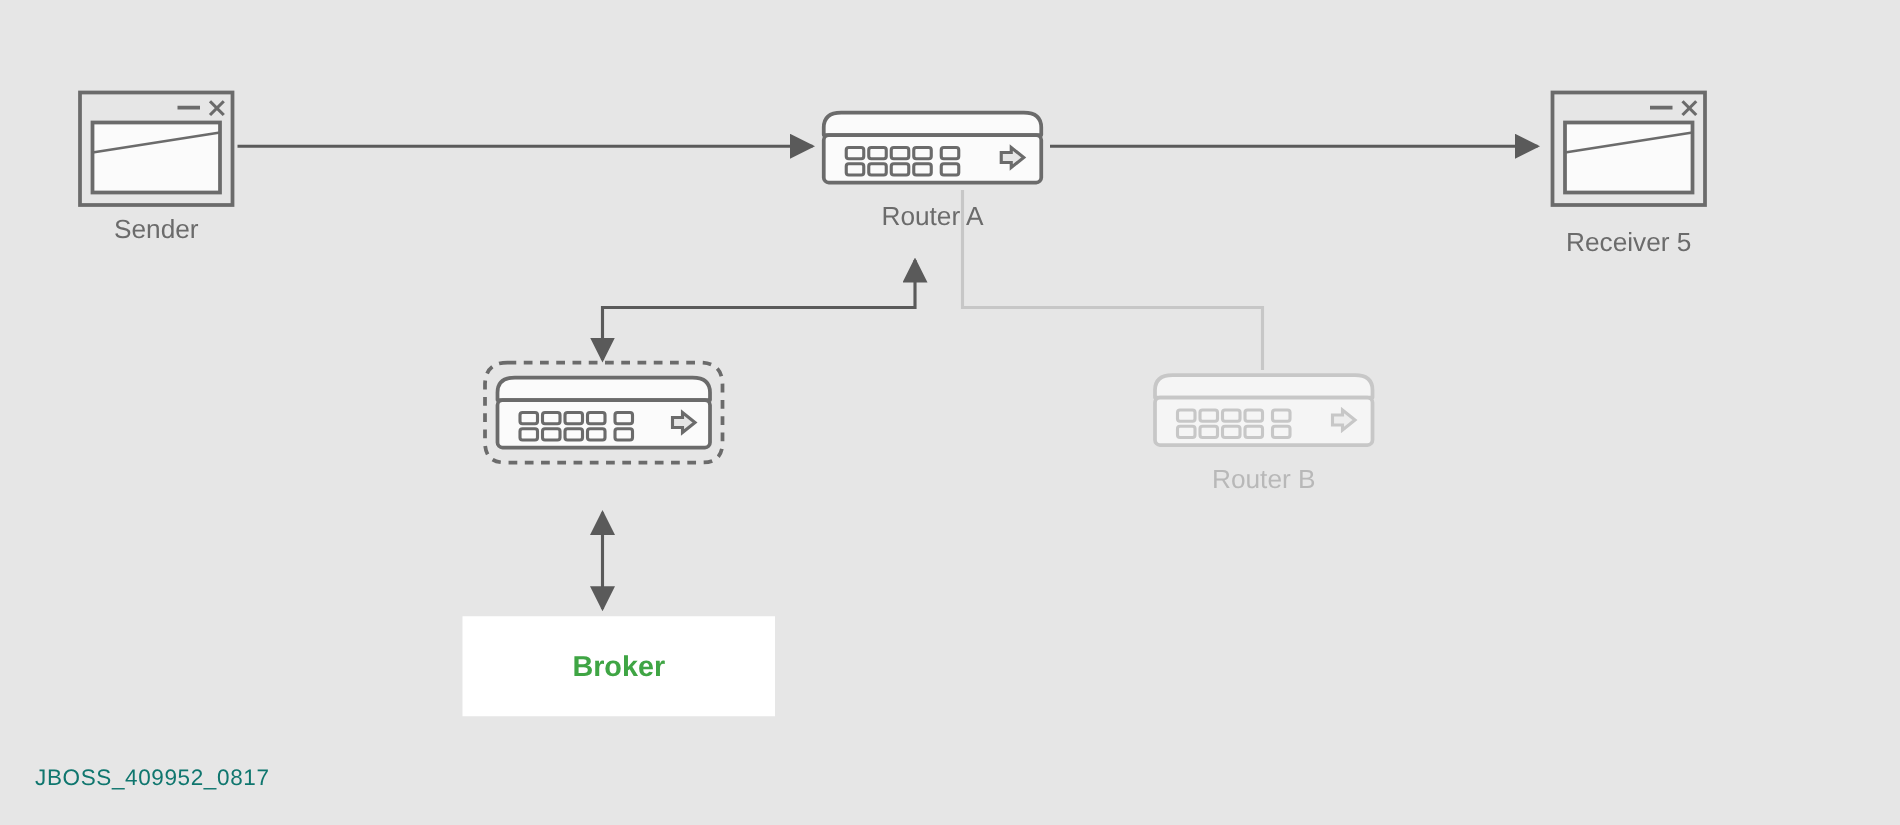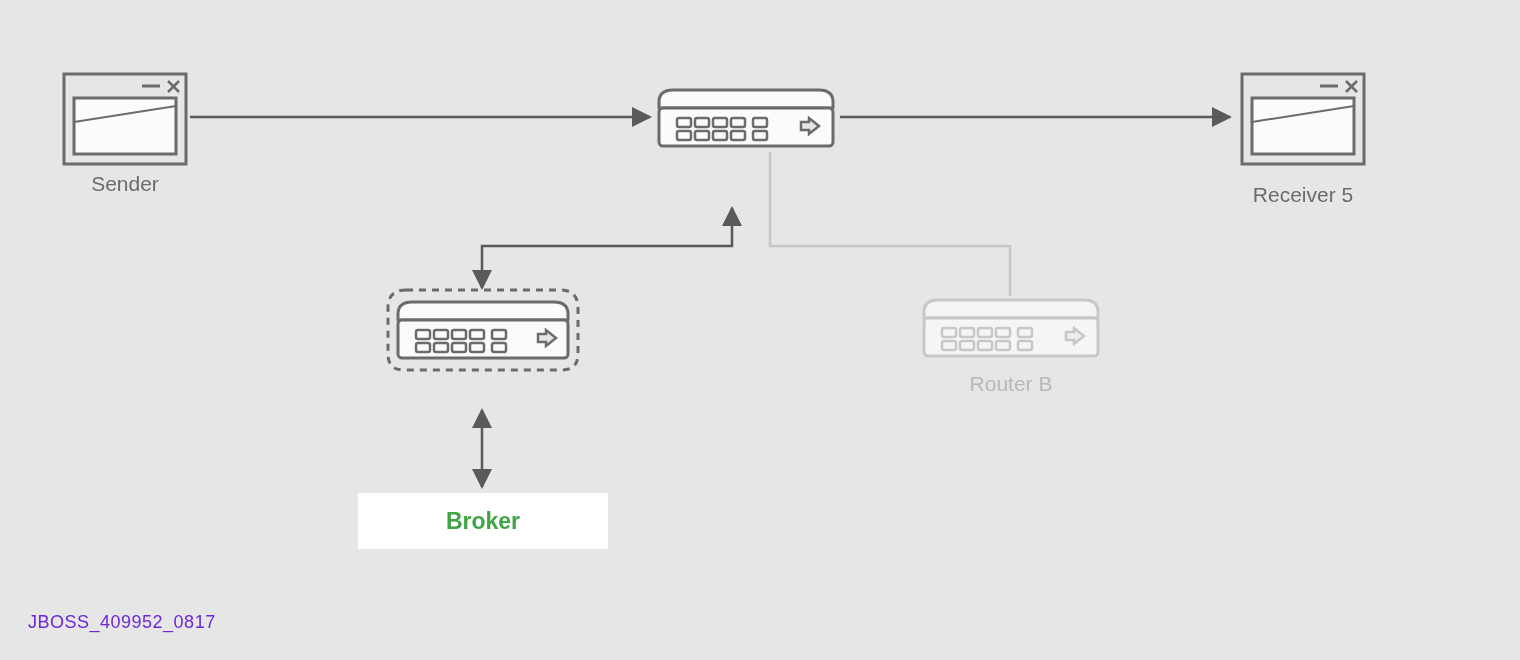--- a/index.html
+++ b/index.html
@@ -19,21 +19,21 @@
   .label {
     position: absolute;
     font-size: 21px;
     color: #6b6b6b;
     text-align: center;
     white-space: nowrap;
   }
   .footer-label {
     position: absolute;
     font-size: 18px;
-    color: #6d28d9;
+    color: #0f766e;
     letter-spacing: 0.5px;
   }
   .broker-box {
     position: absolute;
     background: #ffffff;
     display: flex;
     align-items: center;
     justify-content: center;
   }
   .broker-text {
@@ -107,20 +107,21 @@
       <rect x="76" y="32" width="14" height="9" rx="2"></rect>
       <rect x="98" y="32" width="14" height="9" rx="2"></rect>
       <rect x="22" y="45" width="14" height="9" rx="2"></rect>
       <rect x="40" y="45" width="14" height="9" rx="2"></rect>
       <rect x="58" y="45" width="14" height="9" rx="2"></rect>
       <rect x="76" y="45" width="14" height="9" rx="2"></rect>
       <rect x="98" y="45" width="14" height="9" rx="2"></rect>
       <path d="M 146 36 L 154 36 L 154 32 L 164 40 L 154 48 L 154 44 L 146 44 Z" fill="#e6e6e6"></path>
     </g>
   </svg>
+  <div class="label" style="left:655px; top:162px; width:182px;">Router A</div>
 
   <svg class="icon" style="left:384px; top:286px;" width="198" height="88" viewBox="0 0 198 88">
 
     <path d="M 22 4 L 176 4 Q 194 4 194 22 L 194 68 Q 194 84 178 84 L 20 84 Q 4 84 4 68 L 4 22 Q 4 4 22 4 Z" fill="none" stroke="#6b6b6b" stroke-width="3" stroke-dasharray="7 6" stroke-linejoin="round"></path>
 
     <g transform="translate(10 12)" stroke="#6b6b6b" stroke-width="3" fill="#fbfbfb" stroke-linejoin="round">
       <path d="M 18 4 L 160 4 Q 174 4 174 16 L 174 22 L 4 22 L 4 16 Q 4 4 18 4 Z"></path>
       <rect x="4" y="22" width="170" height="38" rx="4"></rect>
     </g>
     <g transform="translate(10 12)" fill="none" stroke="#6b6b6b" stroke-width="2.5">
@@ -152,19 +153,19 @@
       <rect x="22" y="45" width="14" height="9" rx="2"></rect>
       <rect x="40" y="45" width="14" height="9" rx="2"></rect>
       <rect x="58" y="45" width="14" height="9" rx="2"></rect>
       <rect x="76" y="45" width="14" height="9" rx="2"></rect>
       <rect x="98" y="45" width="14" height="9" rx="2"></rect>
       <path d="M 146 36 L 154 36 L 154 32 L 164 40 L 154 48 L 154 44 L 146 44 Z" fill="#ededed"></path>
     </g>
   </svg>
   <div class="label" style="left:920px; top:372px; width:182px; color:#b8b8b8;">Router B</div>
 
-  <div class="broker-box" style="left:358px; top:493px; width:250px; height:56px;">
+  <div class="broker-box" style="left:370px; top:493px; width:250px; height:80px;">
     <span class="broker-text">Broker</span>
   </div>
 
   <div class="footer-label" style="left:28px; top:612px;">JBOSS_409952_0817</div>
 
 </div>
 
 </body></html>

